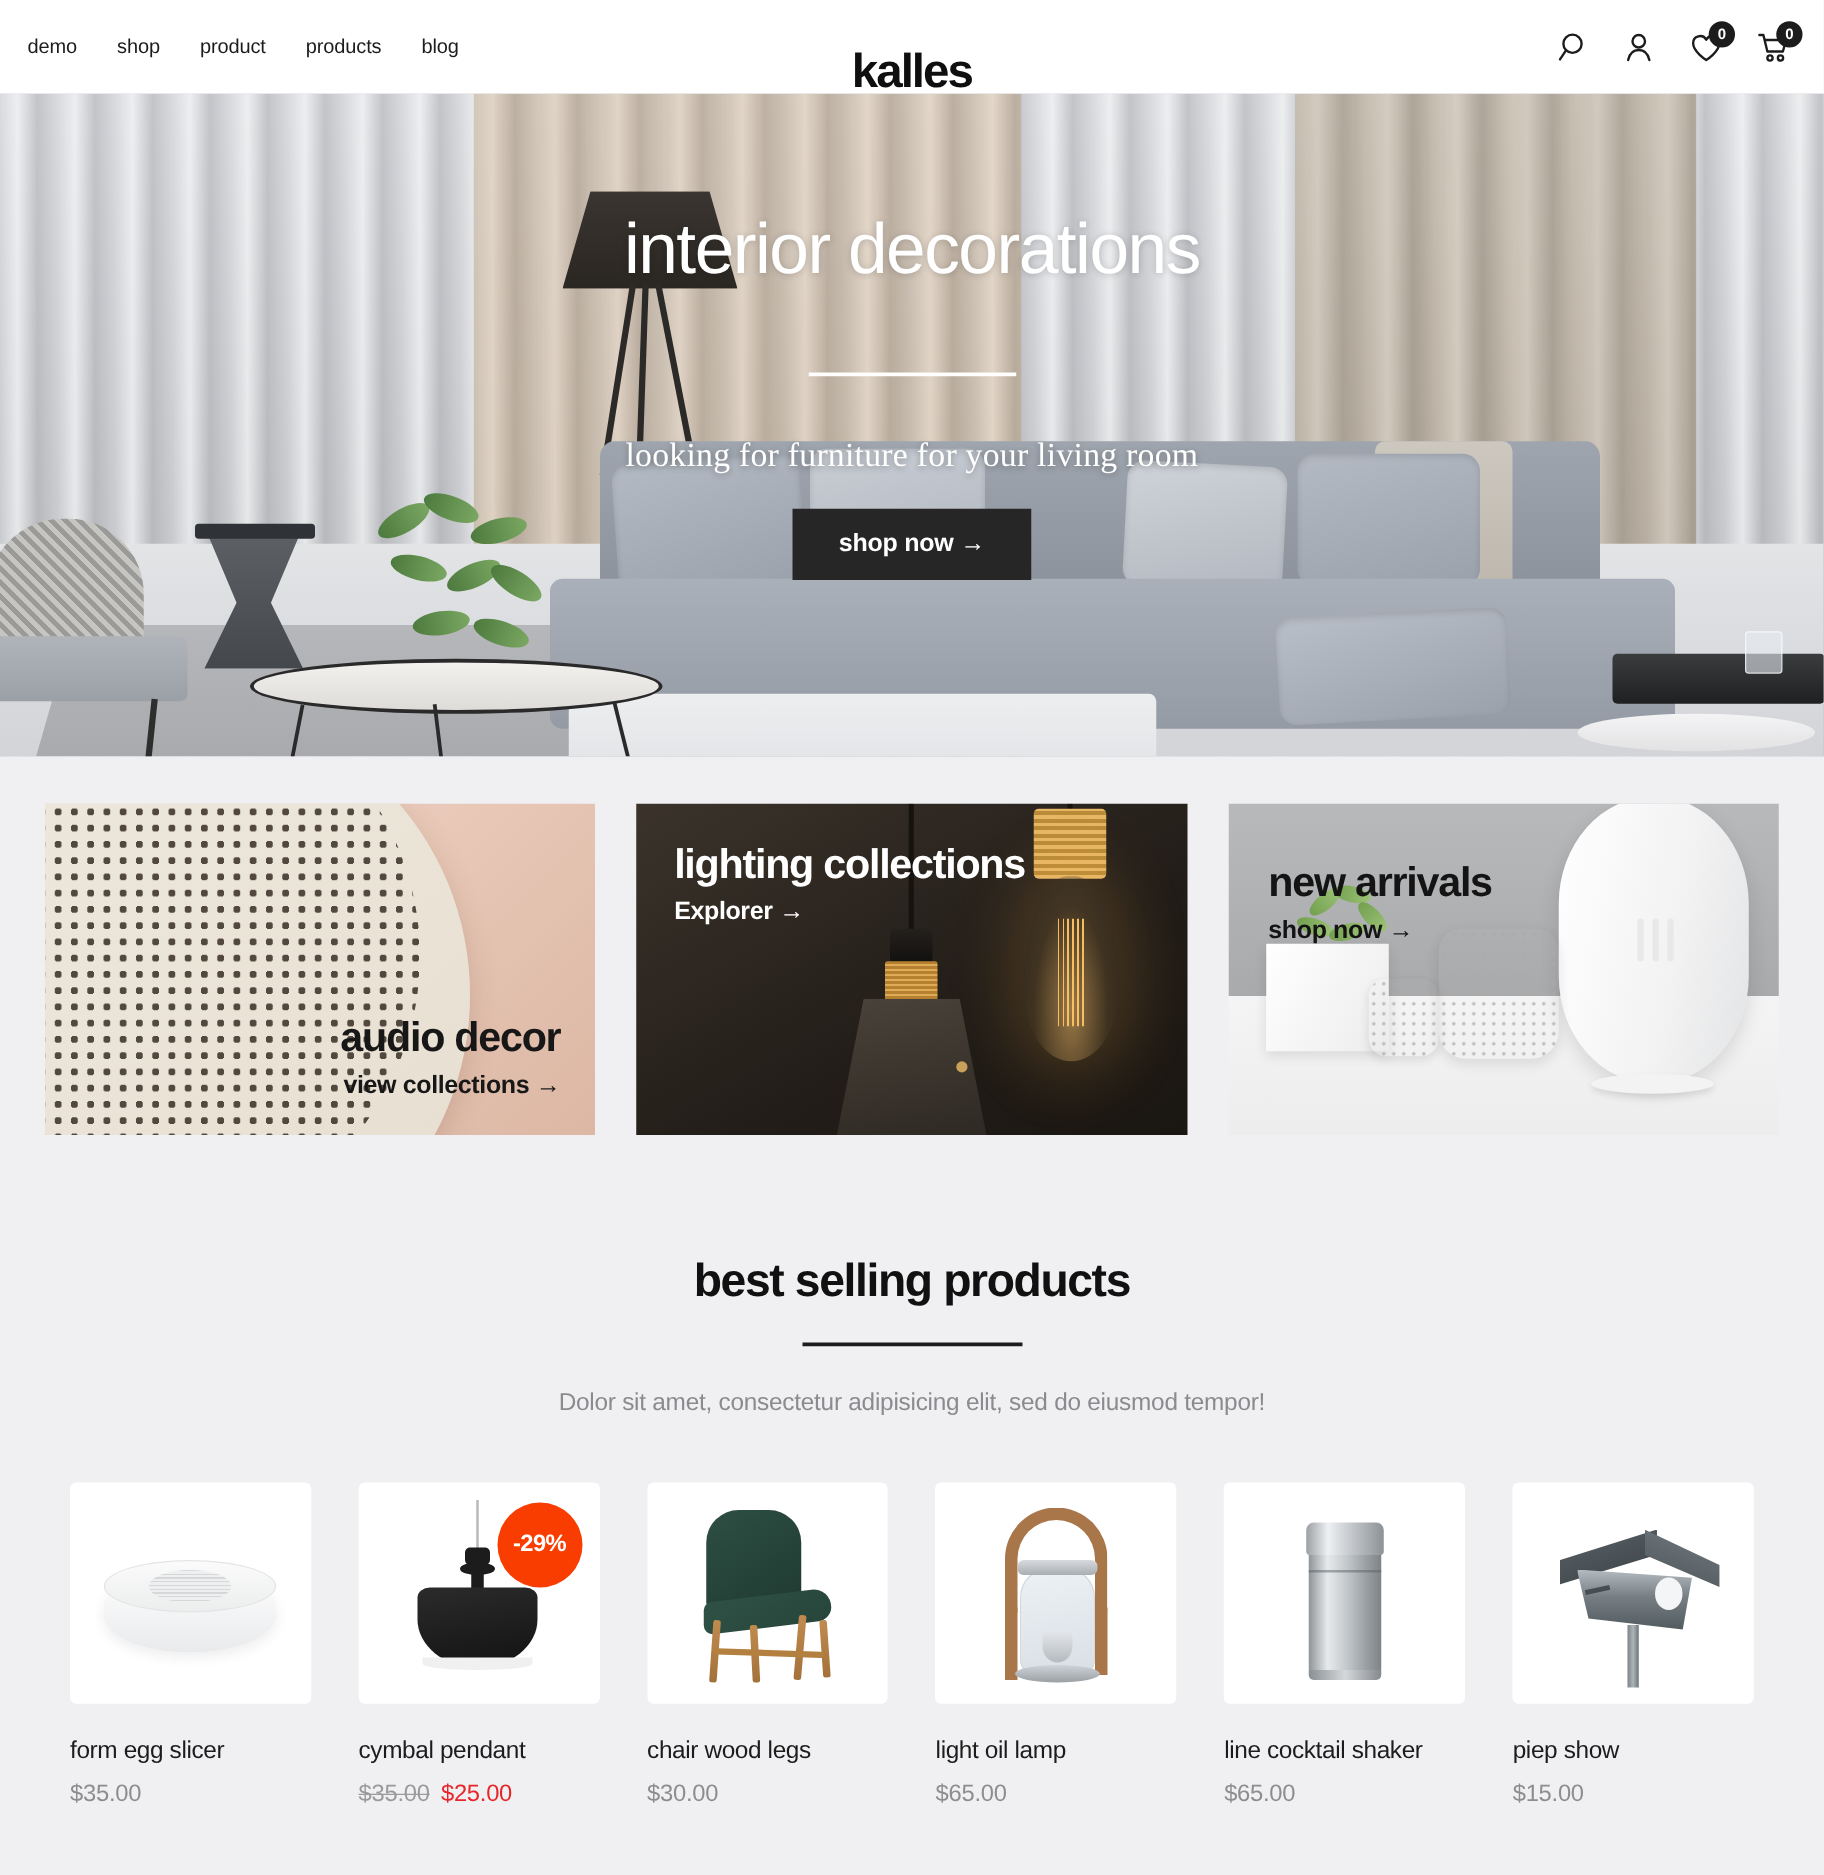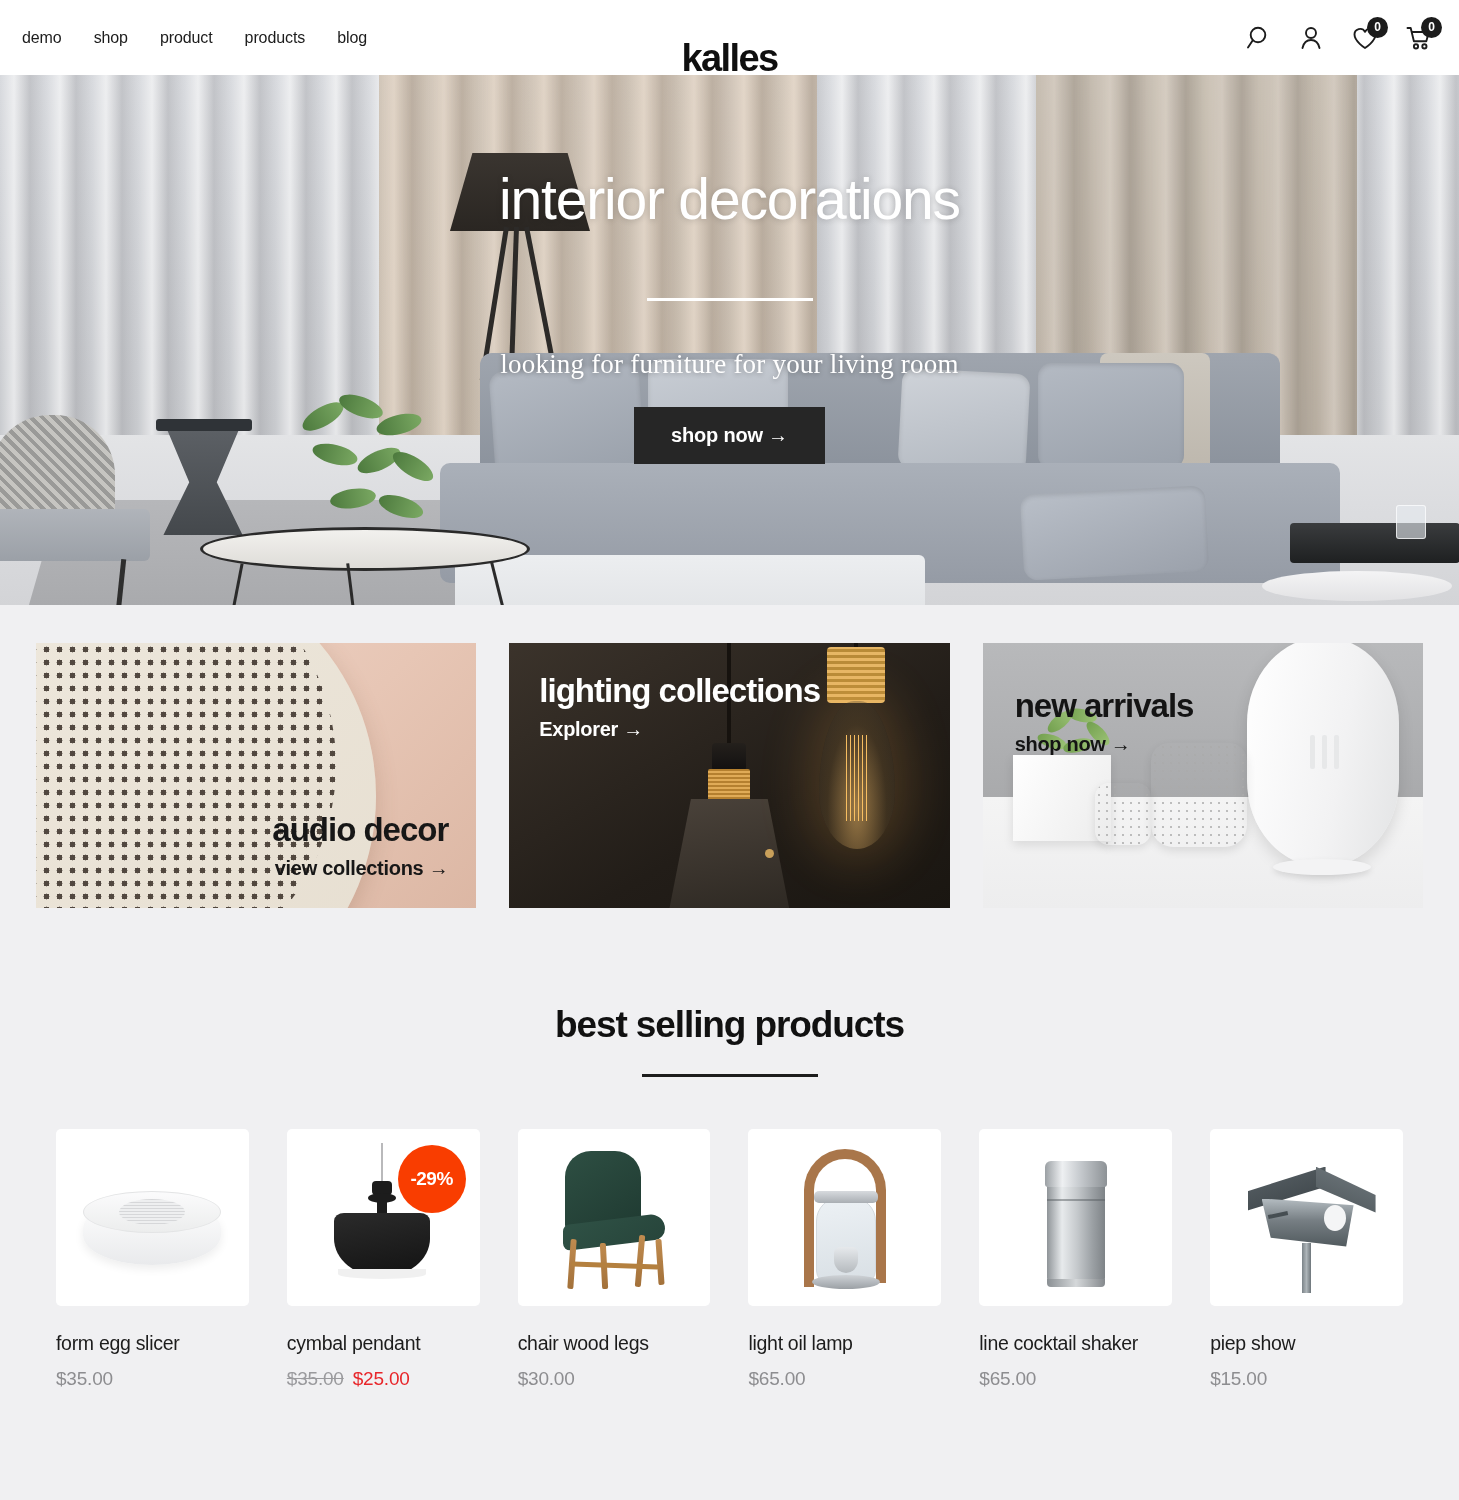--- a/index.html
+++ b/index.html
@@ -620,20 +620,21 @@
       <div class="promo-title">new arrivals</div>
       <div class="promo-link">shop now →</div>
     </div>
   </div>
 
 </div>
 
 <div class="section">
   <div class="section-title">best selling products</div>
   <div class="section-rule"></div>
+  <div class="section-sub">Dolor sit amet, consectetur adipisicing elit, sed do eiusmod tempor!</div>
 </div>
 
 <div class="products">
 
   <div class="product">
     <div class="product-img">
       <div class="art">
         <div class="eg-bowl"></div>
           <div class="eg-rim"></div>
           <div class="eg-in"></div>

